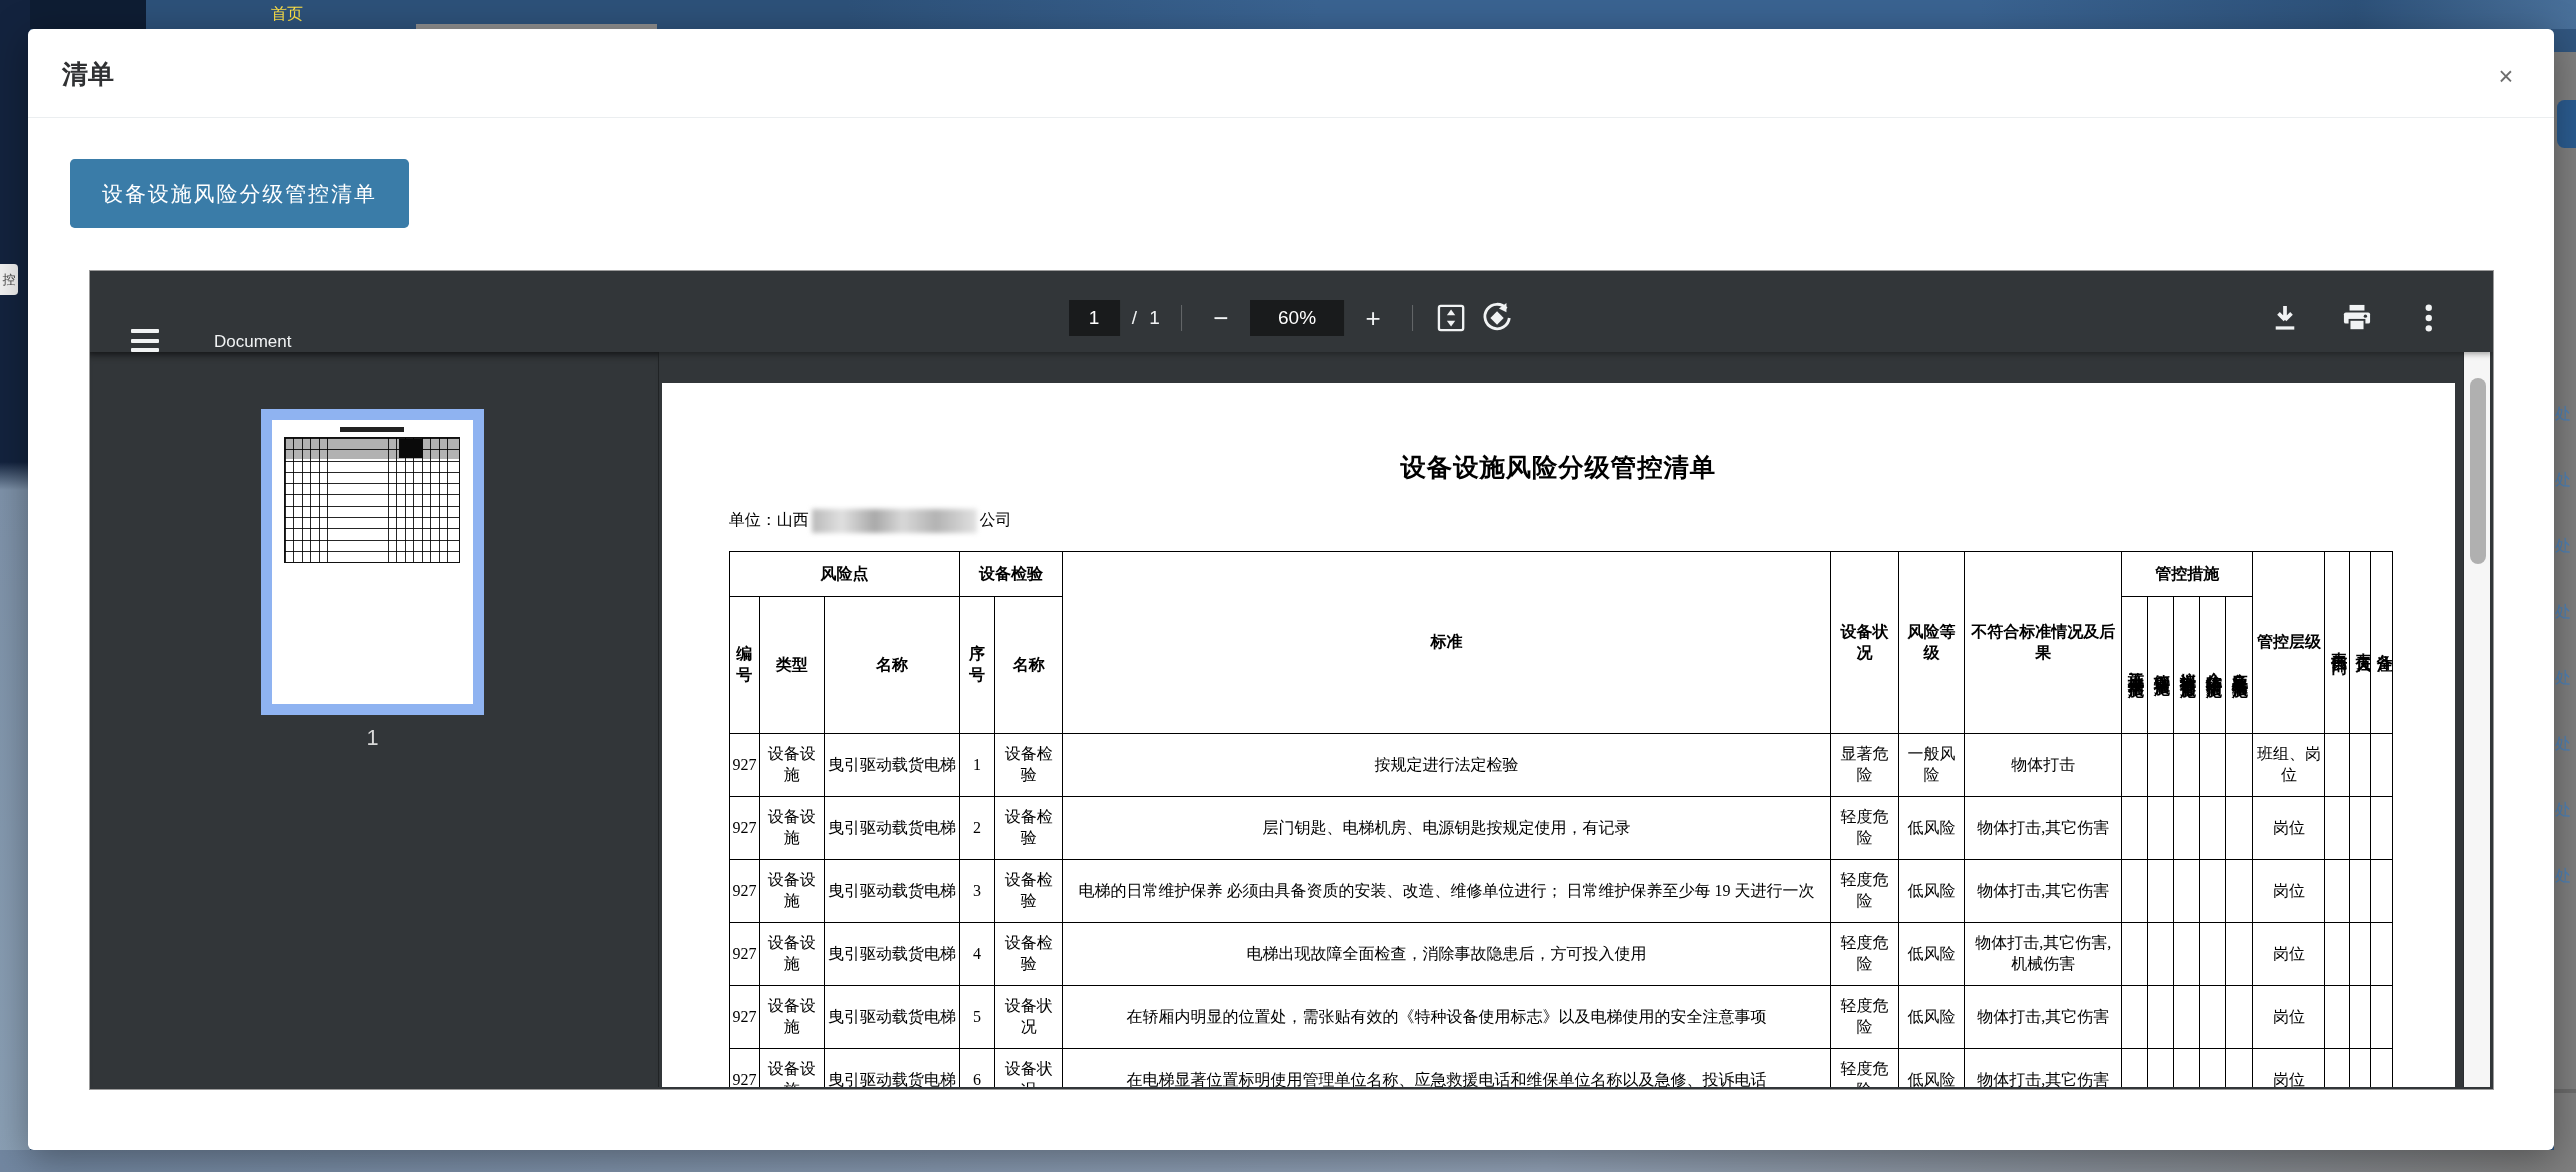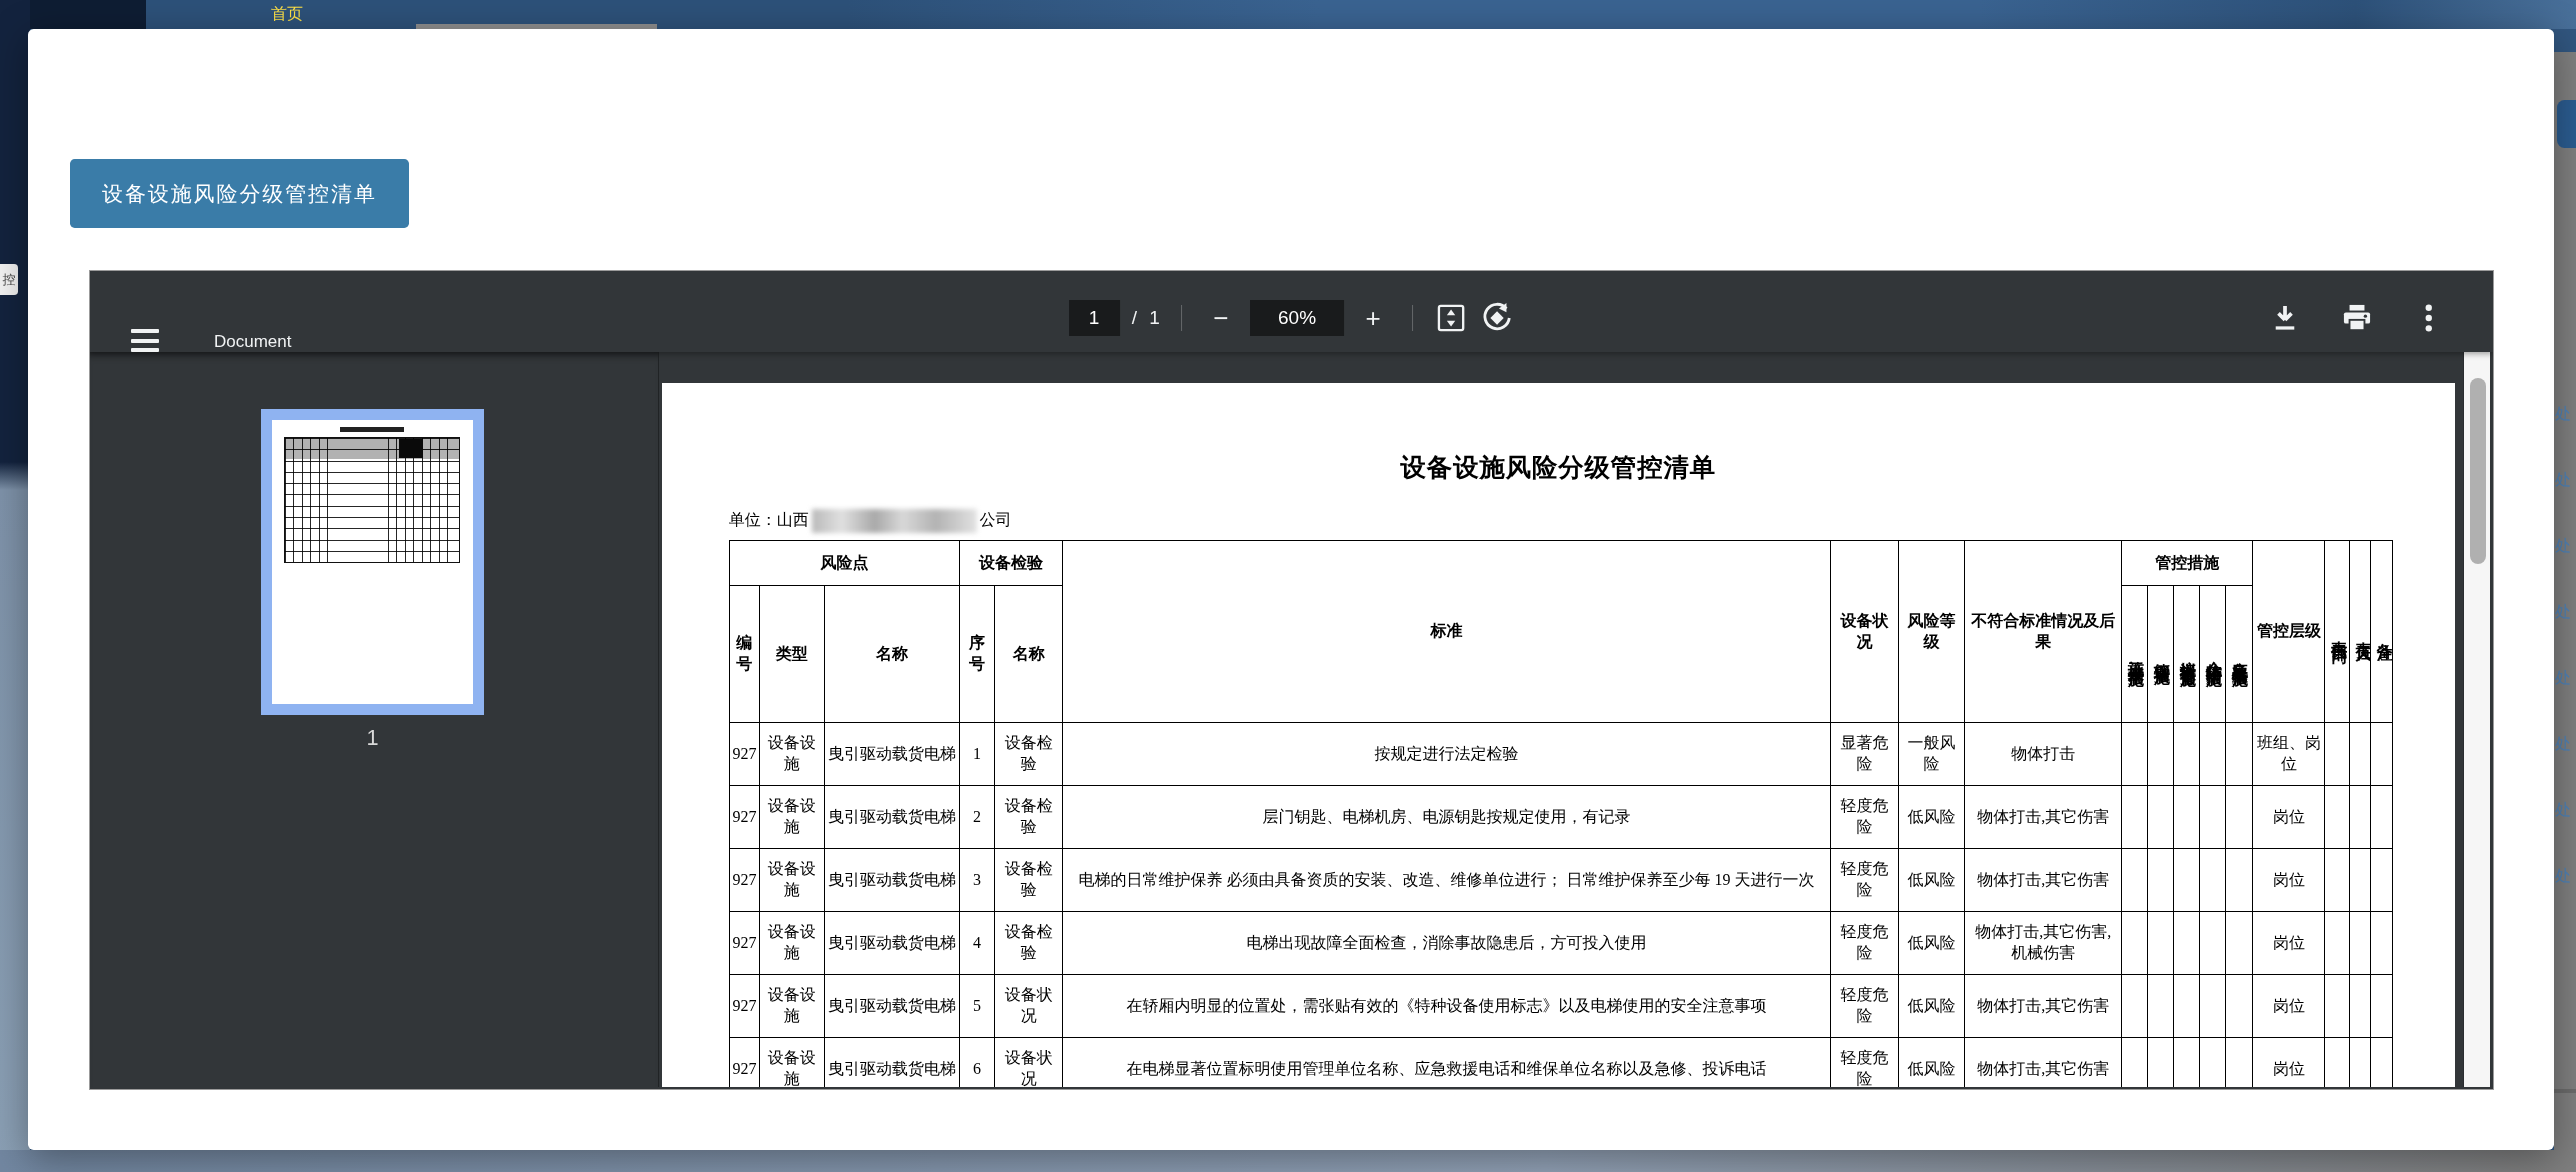--- a/index.html
+++ b/index.html
@@ -80,21 +80,21 @@
 
   
   .page { position:absolute; left:2.8px; top:31px; width:1793px; height:867px; background:#fff;
     font-family:"Liberation Serif","DejaVu Serif",serif; color:#000; }
   .doc-title { position:absolute; left:0; top:68px; width:100%; text-align:center;
     font-size:25.4px; font-weight:bold; letter-spacing:0.9px; }
   .doc-unit { position:absolute; left:67px; top:126px; font-size:16px; display:flex; align-items:center; }
   .blur-box { display:inline-block; width:165px; height:23.6px; margin:0 2.8px;
     background:linear-gradient(90deg,#b9b9b9,#e0e0e0 18%,#a9a9a9 38%,#d8d8d8 55%,#b3b3b3 75%,#e2e2e2);
     filter:blur(2.8px); }
-  .doc-table { position:absolute; left:67px; top:157px; width:1664px; border-collapse:collapse;
+  .doc-table { position:absolute; left:67px; top:168px; width:1664px; border-collapse:collapse;
     table-layout:fixed; font-size:16px; }
   .doc-table td, .doc-table th { border:0.9px solid #000; text-align:center; vertical-align:middle;
     padding:1.9px 2.8px; font-weight:normal; overflow:hidden; }
   .doc-table thead th { font-weight:bold; }
   .doc-table thead tr:first-child { height:45px; }
   .doc-table thead tr:last-child { height:137px; }
   .doc-table tbody tr { height:63px; }
   .doc-table tbody tr td { border-top-width:1.9px; }
   .doc-table thead { border-bottom:1.9px solid #000; }
   .vtext { writing-mode:vertical-rl; text-orientation:upright; letter-spacing:1.9px; margin:0 auto; }
@@ -121,20 +121,24 @@
       <span class="bg-right-frag" style="top: 535px;">处</span>
       <span class="bg-right-frag" style="top: 601px;">处</span>
       <span class="bg-right-frag" style="top: 667px;">处</span>
       <span class="bg-right-frag" style="top: 733px;">处</span>
       <span class="bg-right-frag" style="top: 799px;">处</span>
       <span class="bg-right-frag" style="top: 865px;">处</span>
     </div>
   <div class="abs bg-bottom"></div>
 
   <div class="abs modal">
+    <div class="modal-header">
+      <div class="modal-title">清单</div>
+      <div class="modal-close">×</div>
+    </div>
 
     <button class="list-btn">设备设施风险分级管控清单</button>
 
     <div class="viewer">
       <div class="vtoolbar">
         <div class="vt-left">
           <div class="hamburger">
             <span></span>
               <span></span>
               <span></span>

